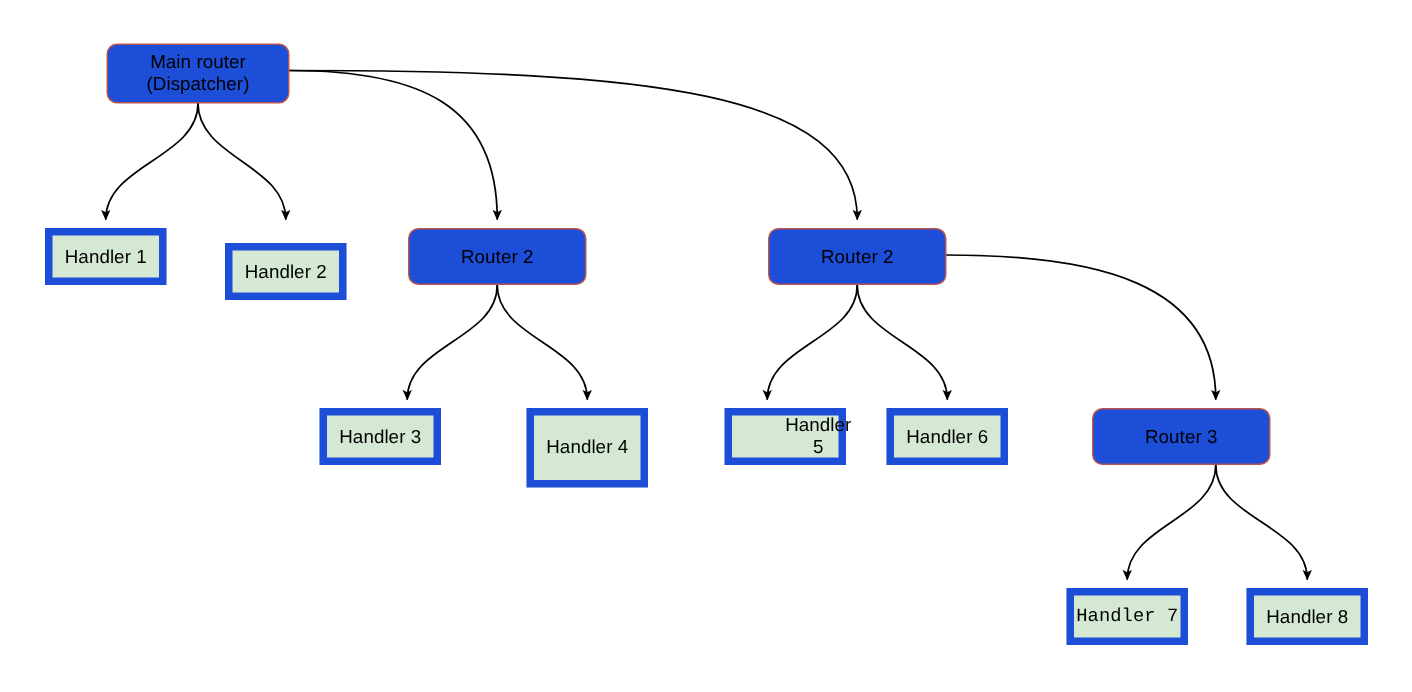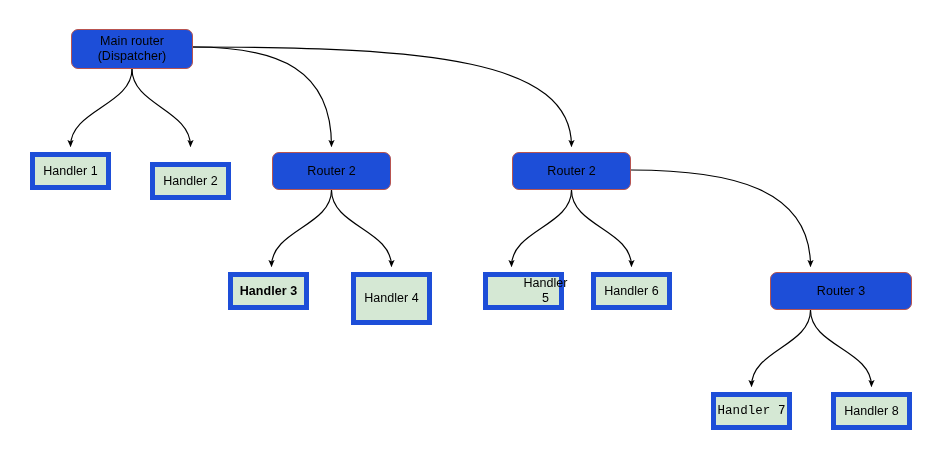--- a/index.html
+++ b/index.html
@@ -84,33 +84,33 @@
       </div>
       <div class="node node-handler" style="left: 150px; top: 162px; width: 81px; height: 38px;">
         <span class="node-label">Handler 2</span>
       </div>
       <div class="node node-router" style="left: 272px; top: 152px; width: 119px; height: 38px;">
         <span class="node-label">Router 2</span>
       </div>
       <div class="node node-router" style="left: 512px; top: 152px; width: 119px; height: 38px;">
         <span class="node-label">Router 2</span>
       </div>
-      <div class="node node-handler" style="left: 228px; top: 272px; width: 81px; height: 38px; font-weight: bold;">
+      <div class="node node-handler" style="left: 213px; top: 272px; width: 81px; height: 38px;">
         <span class="node-label">Handler 3</span>
       </div>
       <div class="node node-handler" style="left: 351px; top: 272px; width: 81px; height: 53px;">
         <span class="node-label">Handler 4</span>
       </div>
       <div class="node node-handler" style="left: 483px; top: 272px; width: 81px; height: 38px; padding-left: 44px;">
         <span class="node-label">Handler 5</span>
       </div>
       <div class="node node-handler" style="left: 591px; top: 272px; width: 81px; height: 38px; align-items: center;">
         <span class="node-label">Handler 6</span>
       </div>
-      <div class="node node-router" style="left: 770px; top: 272px; width: 142px; height: 38px;">
+      <div class="node node-router" style="left: 728px; top: 272px; width: 119px; height: 38px;">
         <span class="node-label">Router 3</span>
       </div>
       <div class="node node-handler" style="left: 711px; top: 392px; width: 81px; height: 38px; font-family: Liberation Mono, monospace;">
         <span class="node-label">Handler 7</span>
       </div>
       <div class="node node-handler" style="left: 831px; top: 392px; width: 81px; height: 38px;">
         <span class="node-label">Handler 8</span>
       </div>
     </div>
 </div>

